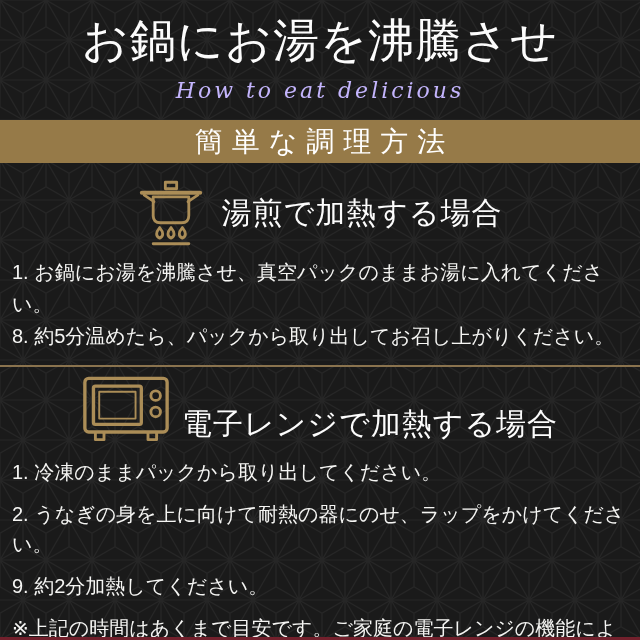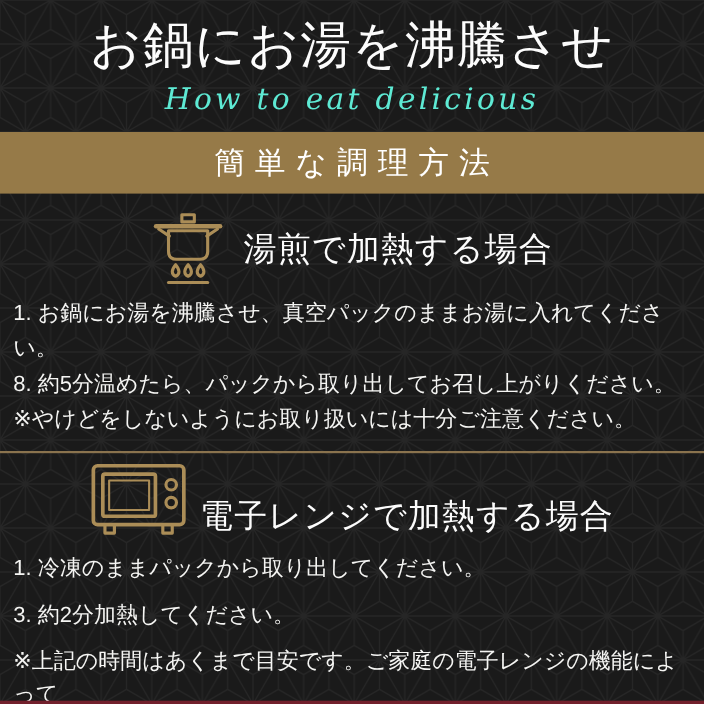--- a/index.html
+++ b/index.html
@@ -12,25 +12,25 @@
   .content{position:relative;z-index:1;}
 
   .header{padding-top:12px;text-align:center;}
   .title{
     margin:0;font-family:"DejaVu Serif","Liberation Serif",serif;
     font-weight:normal;font-size:46px;line-height:56px;color:#fcfcfc;
     letter-spacing:1px;
   }
   .script-subtitle{
     margin-top:6px;font-family:"DejaVu Serif","Liberation Serif",serif;
-    font-style:italic;font-size:27px;line-height:34px;color:#5eead4;
+    font-style:italic;font-size:22px;line-height:34px;color:#c4b5fd;
     letter-spacing:3px;
   }
   .gold-band{
-    margin-top:12px;height:56px;background:#967a48;
+    margin-top:12px;height:43px;background:#967a48;
     display:flex;align-items:center;justify-content:center;
   }
   .gold-band span{
     font-family:"DejaVu Serif","Liberation Serif",serif;
     font-size:28px;color:#ffffff;letter-spacing:9px;text-indent:9px;
   }
 
   .section-head{
     display:flex;align-items:center;justify-content:center;
   }
@@ -98,42 +98,42 @@
           <path d="M56,60 C51,66 51,71 56,73 C61,71 61,66 56,60 Z"></path>
           <path d="M20,80 H64"></path>
         </g>
       </svg>
       <h2 class="section-heading">湯煎で加熱する場合</h2>
     </div>
 
     <div class="steps s1">
       <div class="step-line">1. お鍋にお湯を沸騰させ、真空パックのままお湯に入れてください。</div>
       <div class="step-line">8. 約5分温めたら、パックから取り出してお召し上がりください。</div>
-      <div class="step-line">※やけどをしないようにお取り扱いには十分ご注意ください。</div>
     </div>
 
     <hr class="gold-divider">
 
     <div class="section-head micro">
       <svg class="icon" width="88" height="70" viewBox="0 0 92 72" xmlns="http://www.w3.org/2000/svg">
         <g fill="none" stroke="#ab8d57" stroke-width="3.5" stroke-linecap="round" stroke-linejoin="round">
           <rect x="3" y="3" width="86" height="56" rx="4"></rect>
           <rect x="12" y="11" width="50" height="40" rx="2"></rect>
           <rect x="18" y="17" width="38" height="28" stroke-width="2"></rect>
           <circle cx="77" cy="21" r="5" stroke-width="3"></circle>
           <circle cx="77" cy="38" r="5" stroke-width="3"></circle>
           <path d="M14,60 v7 h9 v-7 M69,60 v7 h9 v-7" stroke-width="3"></path>
         </g>
       </svg>
       <h2 class="section-heading">電子レンジで加熱する場合</h2>
     </div>
 
     <div class="steps s2">
       <div class="step-line">1. 冷凍のままパックから取り出してください。</div>
-      <div class="step-line">3. 約2分加熱してください。</div>
+      <div class="step-line">2. うなぎの身を上に向けて耐熱の器にのせ、ラップをかけてください。</div>
+      <div class="step-line">9. 約2分加熱してください。</div>
       <div class="step-line">※上記の時間はあくまで目安です。ご家庭の電子レンジの機能によって</div>
 
     </div>
 
   </div>
 
   <div class="bottom-red-line"></div>
 </div>
 
 </body></html>

